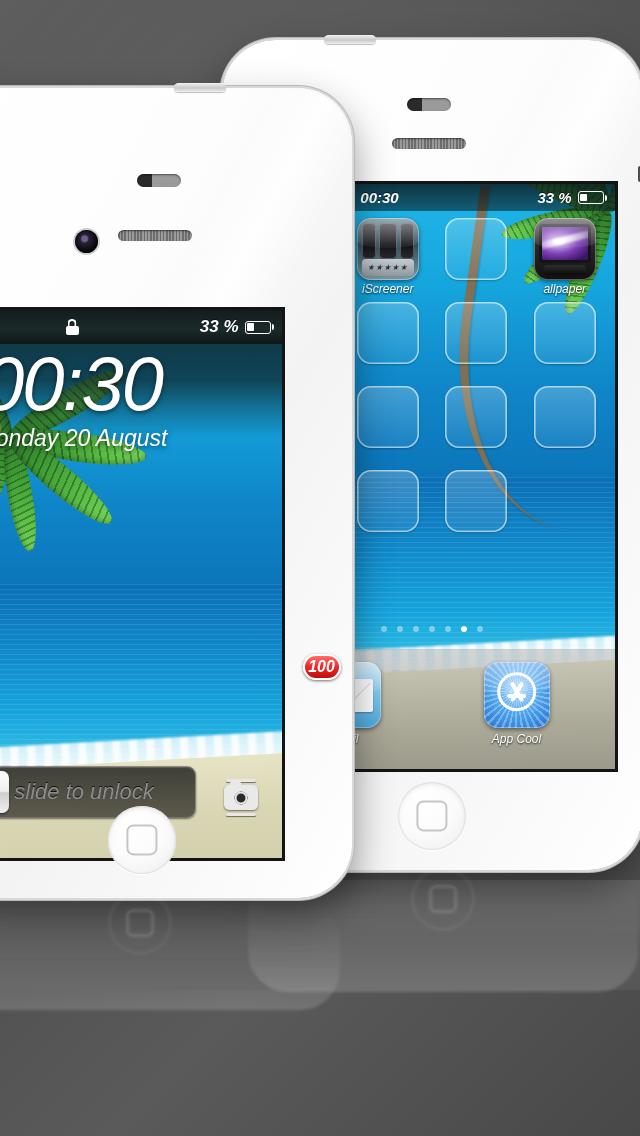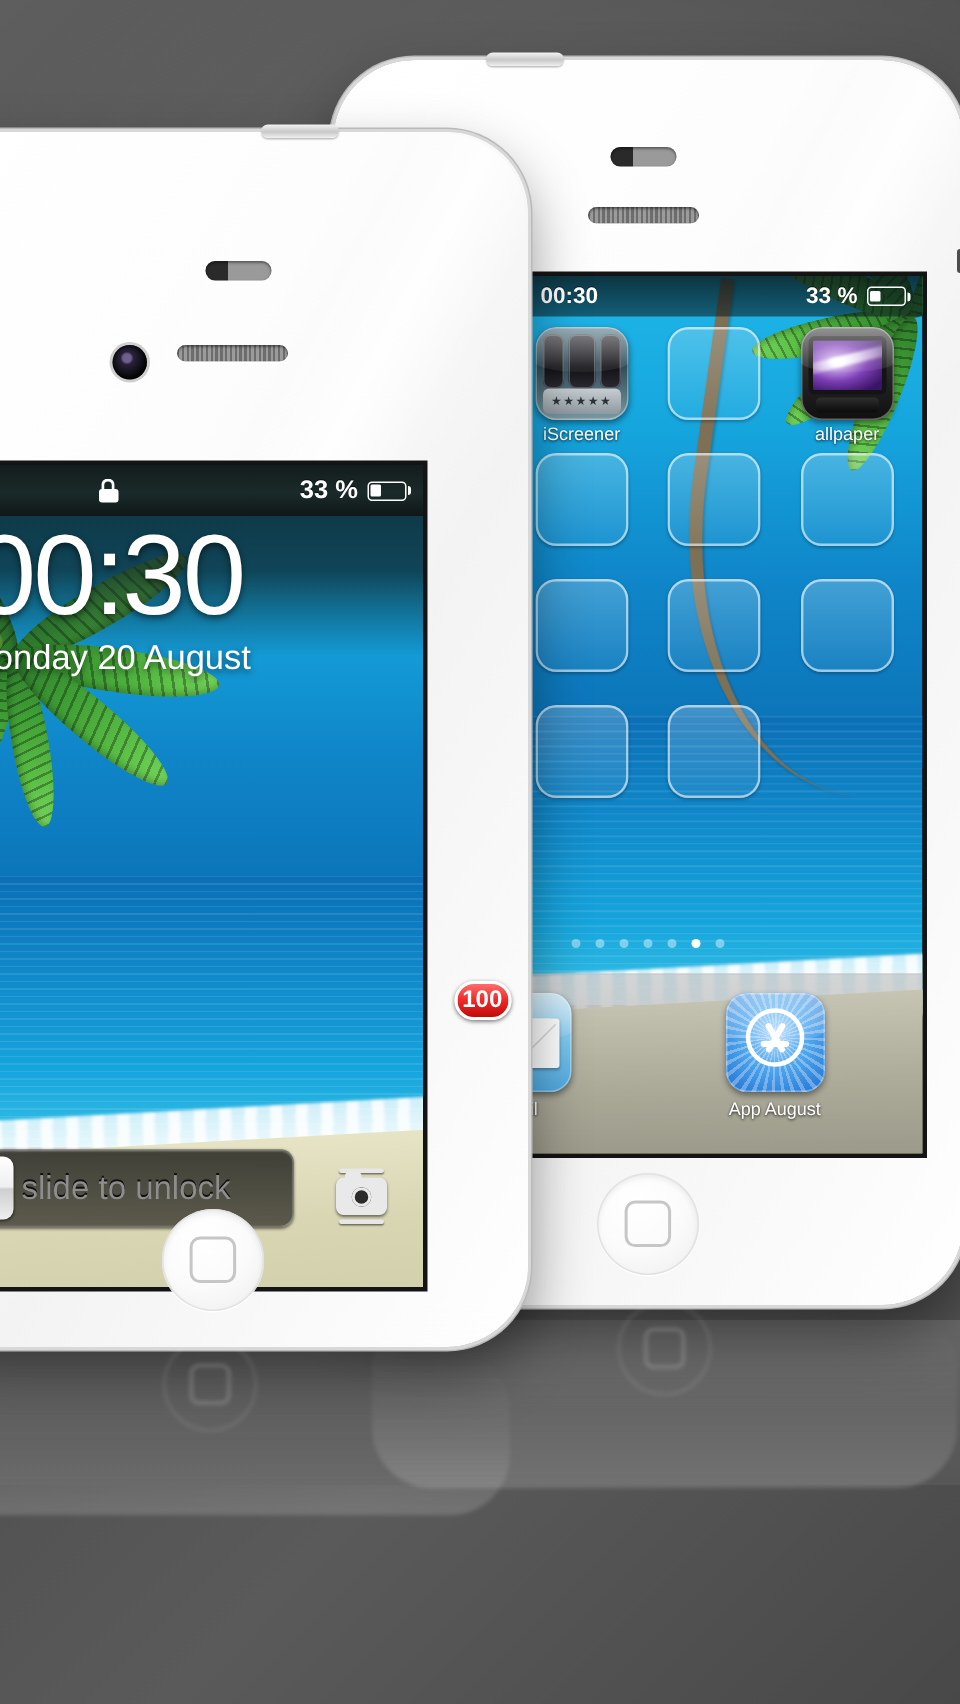--- a/index.html
+++ b/index.html
@@ -82,20 +82,21 @@
     transform:translate(-50%,-50%);
     width:40%; height:40%;
     border:2.5px solid #c6c6c6; border-radius:7px;
   }
 
   
   .screen{
     position:absolute; overflow:hidden;
     background:#000;
     box-shadow: 0 0 0 3px #141414, inset 0 0 0 1px #000;
+    font-style: italic;
   }
 
   
   .beach{ position:absolute; inset:0; overflow:hidden; }
   .beach .sky{
     position:absolute; left:0; right:0; top:0; height:56%;
     background:linear-gradient(180deg,#1fb6e8 0%, #16a6de 30%, #0f86c9 62%, #0b6fb4 100%);
   }
   .beach .sea{
     position:absolute; left:0; right:0; top:50%; height:33%;
@@ -566,21 +567,21 @@
         </div>
         <div class="appcell">
           <div class="appicon ic-appstore" style="width:66px;height:66px;">
             <div class="rays"></div>
             <div class="ring"></div>
             <div class="a1"></div>
             <div class="a2"></div>
             <div class="bar"></div>
             <div class="gloss"></div>
           </div>
-          <div class="applabel" style="font-size:12px;margin-top:4px;">App August</div>
+          <div class="applabel" style="font-size:12px;margin-top:4px;">App Cool</div>
         </div>
       </div>
     </div>
 
     <div class="homebtn" style="left:176px; top:742px; width:68px; height:68px;"></div>
   </div>
 
   <div class="phone" style="left:-68px; top:88px; width:420px; height:810px;">
     <div class="glassSheen"></div>
     <div class="sideBtn" style="left:242px; top:-5px;"></div>

